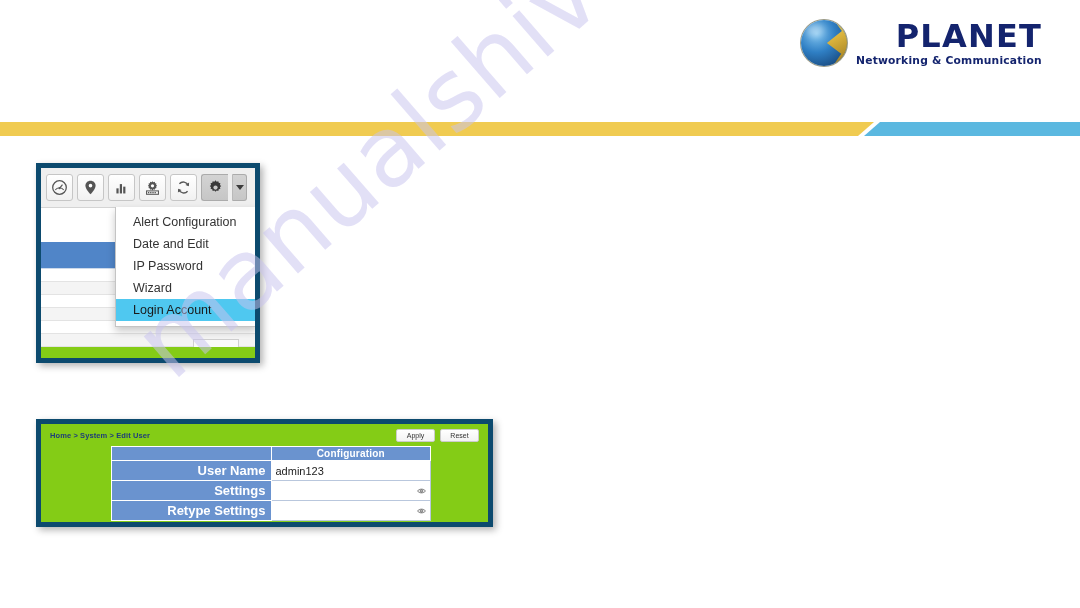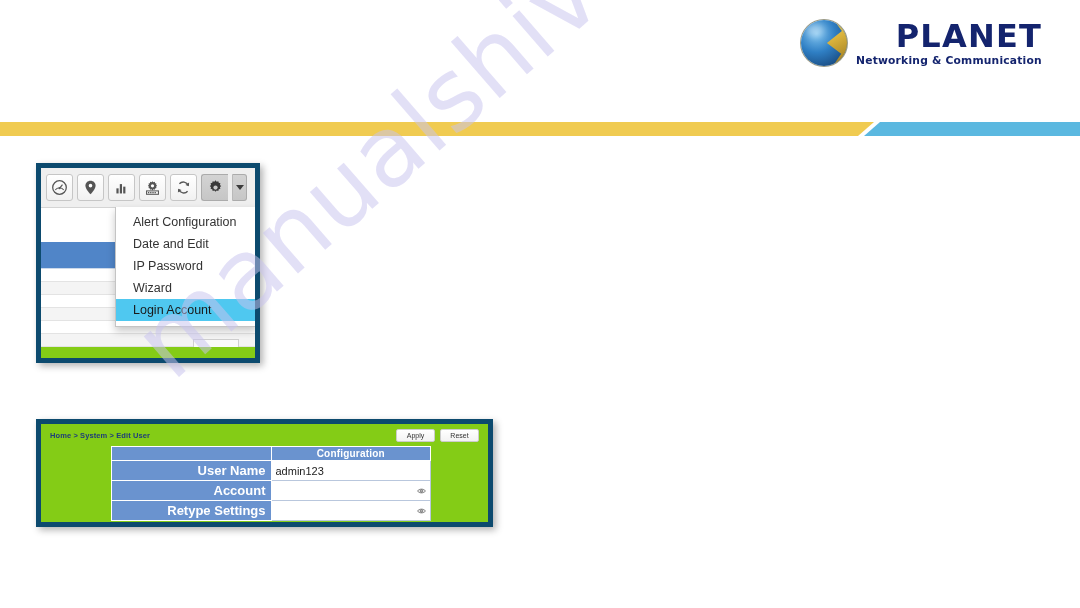--- a/index.html
+++ b/index.html
@@ -411,21 +411,21 @@
       </tr>
       <tr>
         <td class="lbl">User Name</td>
         <td class="val">
           <div class="field">
             <span class="txt">admin123</span>
           </div>
         </td>
       </tr>
       <tr>
-        <td class="lbl">Account</td>
+        <td class="lbl">Settings</td>
         <td class="val">
           <div class="field">
             <span class="txt"></span>
             <svg class="eye" viewBox="0 0 20 14">
               <path d="M1 7 C5 1.5 15 1.5 19 7 C15 12.5 5 12.5 1 7 Z" fill="none" stroke="#555" stroke-width="1.6"></path>
               <circle cx="10" cy="7" r="3" fill="none" stroke="#555" stroke-width="1.6"></circle>
               <circle cx="10" cy="7" r="1.3" fill="#555"></circle>
             </svg>
           </div>
         </td>

